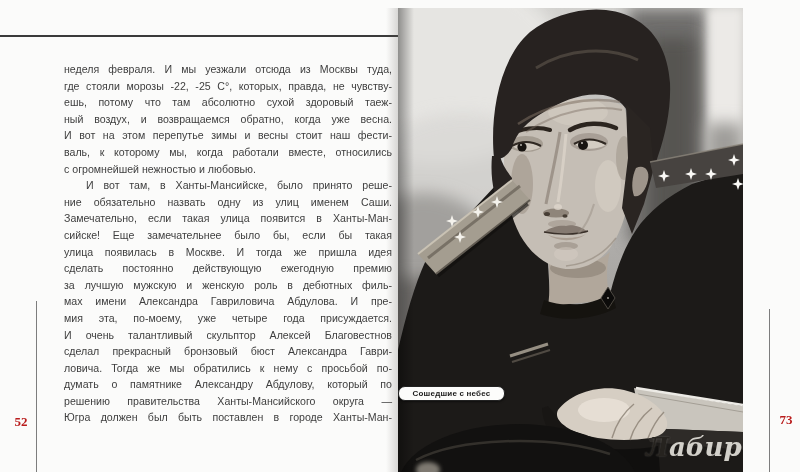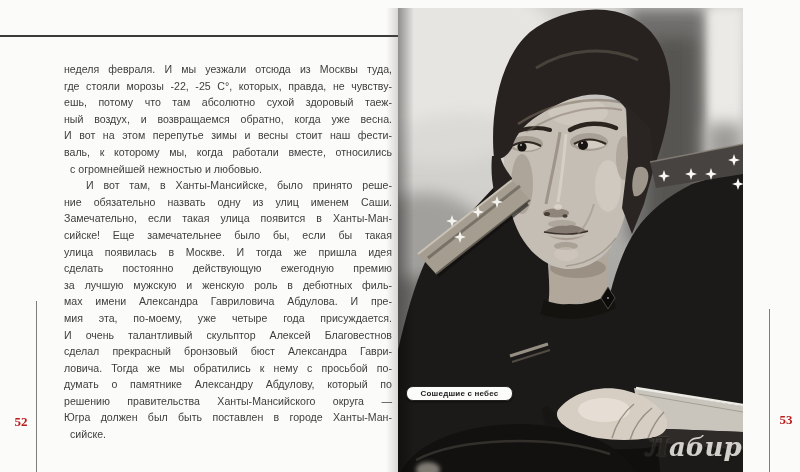--- a/index.html
+++ b/index.html
@@ -17,21 +17,21 @@
     letter-spacing:.5px;
   }
   .header-rule{
     position:absolute;top:35px;left:0;width:398px;height:2px;background:#3a3a3a;
   }
   .textblock{
     position:absolute;top:61px;left:64px;width:328px;
     color:#3e3e3e;font-size:10.6px;line-height:16.6px;
   }
   .ln{height:16.6px;text-align:justify;text-align-last:justify;}
-  .ln.last{text-align-last:left;margin-left:6px;}
+  .ln.last{text-align-last:left;}
   .ln.ind{padding-left:22px;}
 
   .pagenum{
     position:absolute;font-family:"Liberation Serif","DejaVu Serif",serif;
     font-size:13px;font-weight:bold;color:#b91c1c;width:26px;text-align:center;
   }
   #pn-left{left:8px;top:414px;}
   #pn-right{left:773px;top:412px;}
   .vline{position:absolute;width:1px;background:#7d7d7d;}
   #vl-left{left:36px;top:301px;height:171px;}
@@ -45,21 +45,21 @@
   .photo{
     position:absolute;left:398px;top:8px;width:345px;height:464px;
     overflow:hidden;background:#b2b0ad;
   }
   .photo svg{position:absolute;inset:0;display:block;}
   .photo .inner-gutter{
     position:absolute;left:0;top:0;width:16px;height:100%;
     background:linear-gradient(to right,rgba(0,0,0,.38),rgba(0,0,0,0));
   }
   .caption{
-    position:absolute;left:8px;top:378px;width:105px;height:13px;
+    position:absolute;left:0;top:378px;width:105px;height:13px;
     background:#fcfcfb;border:1.5px solid #222;border-radius:7px;
     display:flex;align-items:center;justify-content:center;
     font-size:8px;font-weight:bold;color:#1b1b1b;letter-spacing:.2px;
     box-shadow:0 1px 2px rgba(0,0,0,.45);
   }
   .watermark{
     position:absolute;left:248px;top:424px;white-space:nowrap;
     font-family:"DejaVu Serif",serif;font-style:italic;font-weight:bold;
     font-size:26px;line-height:30px;
   }
@@ -89,21 +89,20 @@
     <div class="ln">сделать постоянно действующую ежегодную премию</div>
     <div class="ln">за лучшую мужскую и женскую роль в дебютных филь-</div>
     <div class="ln">мах имени Александра Гавриловича Абдулова. И пре-</div>
     <div class="ln">мия эта, по-моему, уже четыре года присуждается.</div>
     <div class="ln">И очень талантливый скульптор Алексей Благовестнов</div>
     <div class="ln">сделал прекрасный бронзовый бюст Александра Гаври-</div>
     <div class="ln">ловича. Тогда же мы обратились к нему с просьбой по-</div>
     <div class="ln">думать о памятнике Александру Абдулову, который по</div>
     <div class="ln">решению правительства Ханты-Мансийского округа —</div>
     <div class="ln">Югра должен был быть поставлен в городе Ханты-Ман-</div>
-    <div class="ln last">сийске.</div>
   </div>
 
   <div class="pagenum" id="pn-left">52</div>
   <div class="vline" id="vl-left"></div>
   <div class="gutter-shade-left"></div>
 
   <div class="photo">
     <svg viewBox="0 0 345 464" width="345" height="464" aria-hidden="true">
       <defs>
         <linearGradient id="bgv" x1="0" y1="0" x2="0" y2="1">
@@ -252,15 +251,15 @@
     <div class="caption">
       <span>Сошедшие с небес</span>
     </div>
 
     <div class="watermark">
       <span class="wm-lead">Л</span><span class="wm-text">абирин</span>
     </div>
   </div>
 
   <div class="vline" id="vl-right"></div>
-  <div class="pagenum" id="pn-right">53</div>
+  <div class="pagenum" id="pn-right">73</div>
 
 </div>
 
 </body></html>

